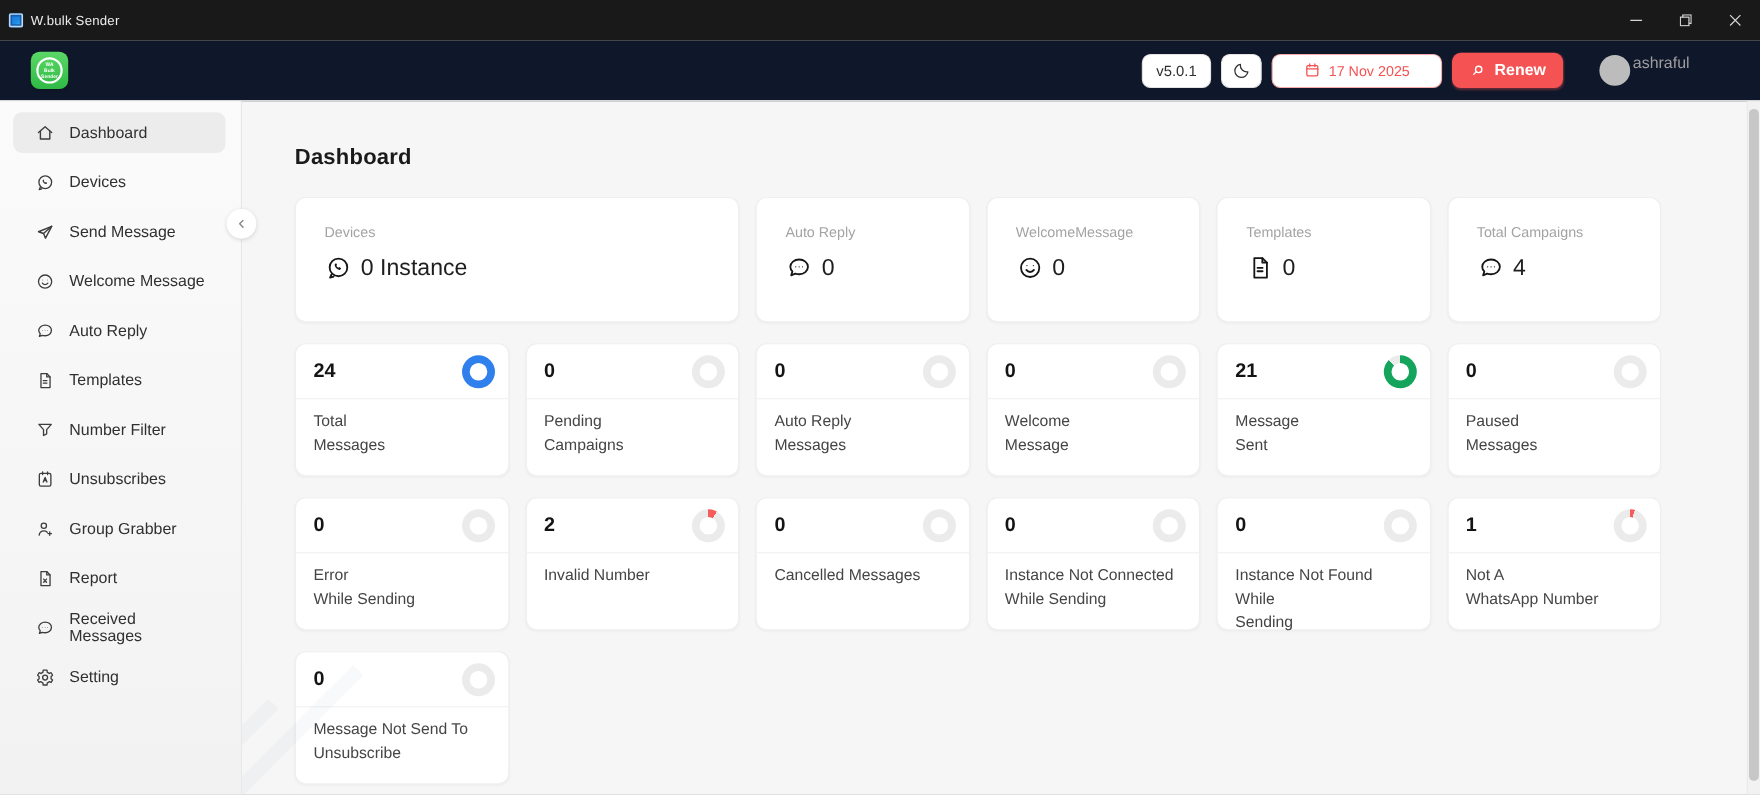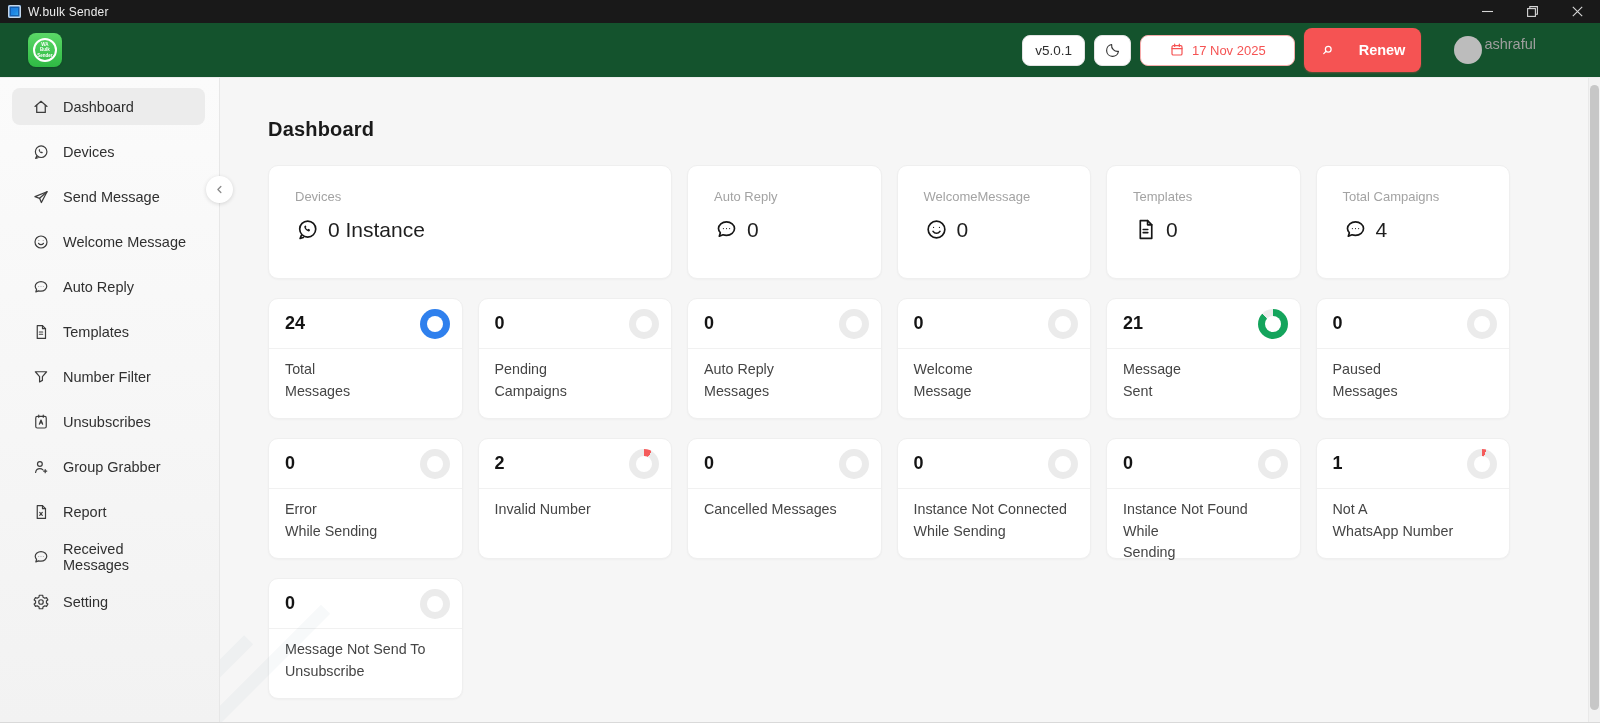--- a/index.html
+++ b/index.html
@@ -1,40 +1,40 @@
 <!DOCTYPE html>
 <html><head>
 <meta charset="utf-8">
 <style>
   * { margin:0; padding:0; box-sizing:border-box; }
   html,body { width:1600px; height:723px; overflow:hidden; }
   body { font-family:"Liberation Sans","DejaVu Sans",sans-serif; background:#f6f6f6; color:#2c2c2c; }
   .window { width:1600px; height:723px; display:flex; flex-direction:column; border-bottom:1px solid #d9d9d9; position:relative; }
 
   
-  .titlebar { height:23px; background:#191919; display:flex; align-items:center; color:#ececec; flex:0 0 auto; }
+  .titlebar { height:37px; background:#191919; display:flex; align-items:center; color:#ececec; flex:0 0 auto; }
   .tb-icon { width:13px; height:13px; margin:0 7px 0 8px; border-radius:2px;
              background:linear-gradient(135deg,#1b6fd4 0%,#1e88e5 55%,#42c5f5 100%);
              box-shadow:inset 0 0 0 1.5px rgba(255,255,255,.75), inset 0 0 0 3px rgba(20,90,170,.9); }
   .tb-title { font-size:12px; letter-spacing:.2px; }
   .tb-controls { margin-left:auto; display:flex; height:100%; }
   .tb-btn { width:45px; height:100%; display:flex; align-items:center; justify-content:center; color:#d6d6d6; }
   .tb-btn svg { display:block; }
 
   
-  .header { height:55px; background:#14532d; border-bottom:1px solid #ededed; display:flex; align-items:center; padding:0 64px 0 28px; flex:0 0 auto; }
+  .header { height:55px; background:#0f172a; border-bottom:1px solid #ededed; display:flex; align-items:center; padding:0 64px 0 28px; flex:0 0 auto; }
   .logo-badge { width:34px; height:34px; border-radius:8px; background:linear-gradient(180deg,#5bd867,#2fb944);
                 display:flex; align-items:center; justify-content:center; box-shadow:0 1px 2px rgba(0,0,0,.15); }
   .logo-bubble { width:24px; height:24px; border-radius:50%; border:2px solid #ffffff; display:flex; align-items:center; justify-content:center;
                  font-size:4.5px; font-weight:700; color:#ffffff; text-align:center; white-space:pre-line; line-height:1.15; }
   .header-right { margin-left:auto; display:flex; align-items:center; gap:9px; }
   .pill { height:31px; border:1px solid #e3e3e3; border-radius:8px; background:#fff; display:flex; align-items:center; padding:0 12px; font-size:13.5px; color:#2f2f2f; gap:7px; }
   .pill.icon-only { width:37px; justify-content:center; padding:0; color:#333; }
   .pill.date { border-color:#f6abab; color:#f55353; font-size:13px; padding:0 28px; }
-  .btn-renew { height:44px; border-radius:8px; background:#f55353; color:#fff; display:flex; align-items:center; gap:24px; padding:0 16px; font-size:14.5px; font-weight:600; border:none; box-shadow:0 1px 2px rgba(245,83,83,.35); }
+  .btn-renew { height:32px; border-radius:8px; background:#f55353; color:#fff; display:flex; align-items:center; gap:8px; padding:0 16px; font-size:14.5px; font-weight:600; border:none; box-shadow:0 1px 2px rgba(245,83,83,.35); }
   .profile { display:flex; gap:2px; margin-left:24px; }
   .avatar { width:28px; height:28px; border-radius:50%; background:#bcbcbc; }
   .profile-name { font-size:14.5px; color:#9e9e9e; }
 
   
   .body { flex:1 1 auto; display:flex; position:relative; min-height:0; }
 
   
   .sidebar { width:220px; flex:0 0 auto; background:linear-gradient(180deg,#fbfbfb,#f2f2f2); border-right:1px solid #e7e7e7; padding:10px 14px 0 12px; }
   .side-item { height:37px; margin-bottom:8px; border-radius:8px; display:flex; align-items:center; gap:13px; padding:0 12px 0 20px; font-size:14.5px; color:#303030; cursor:default; }

